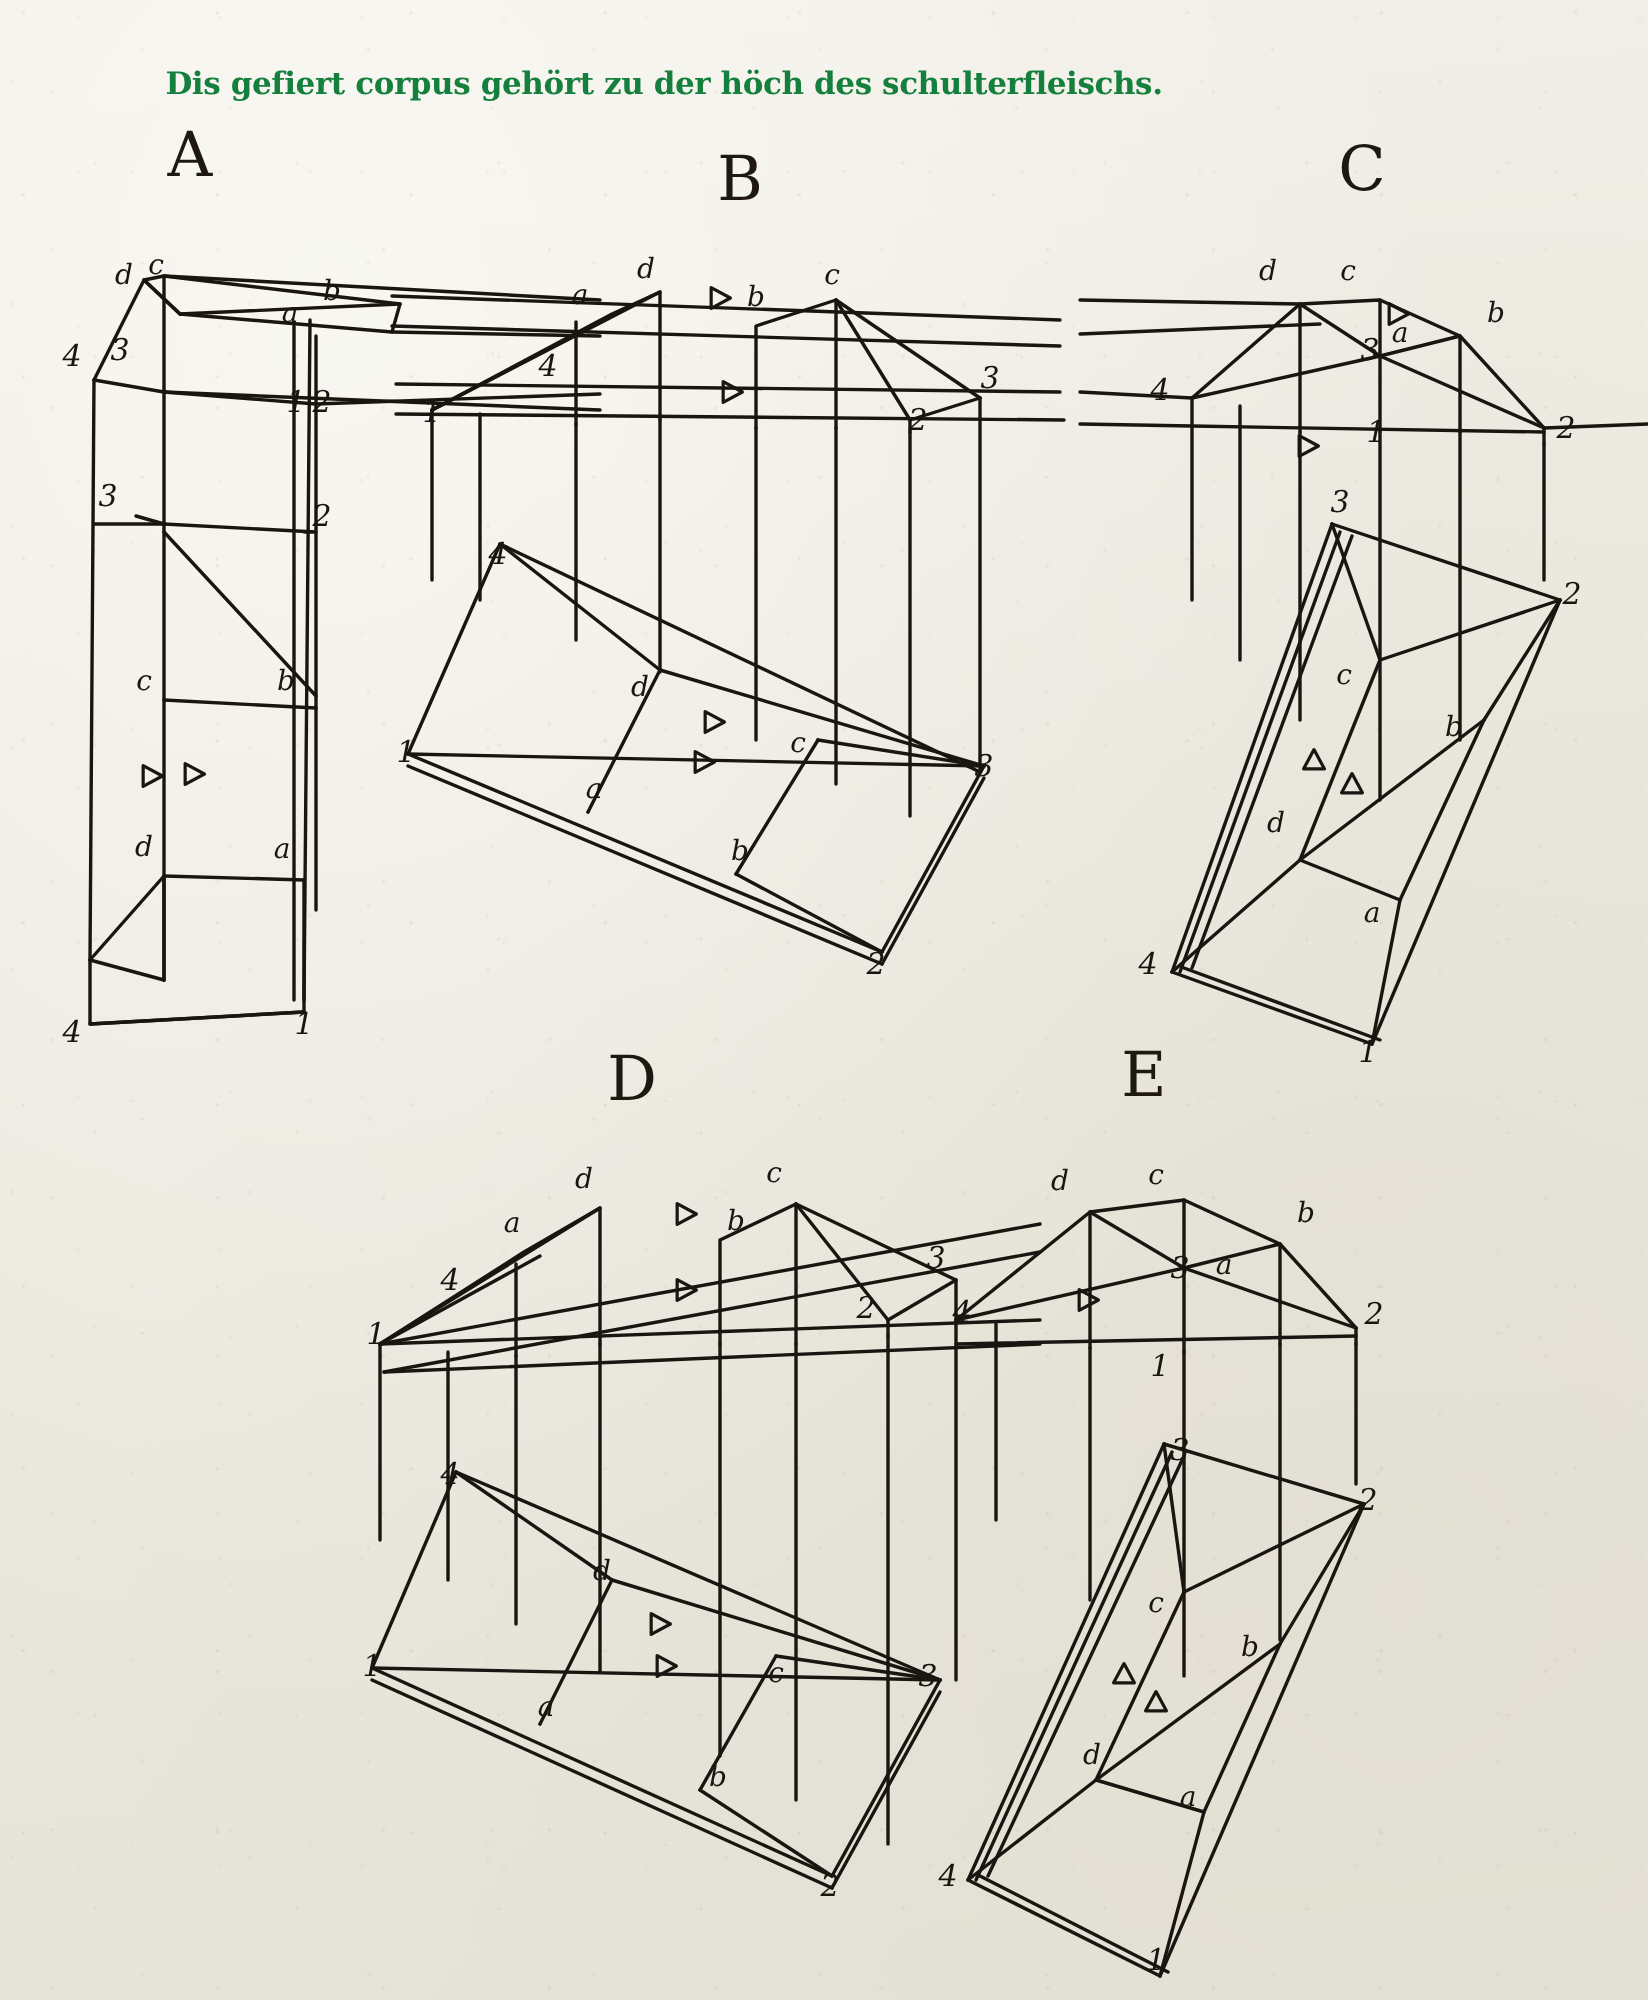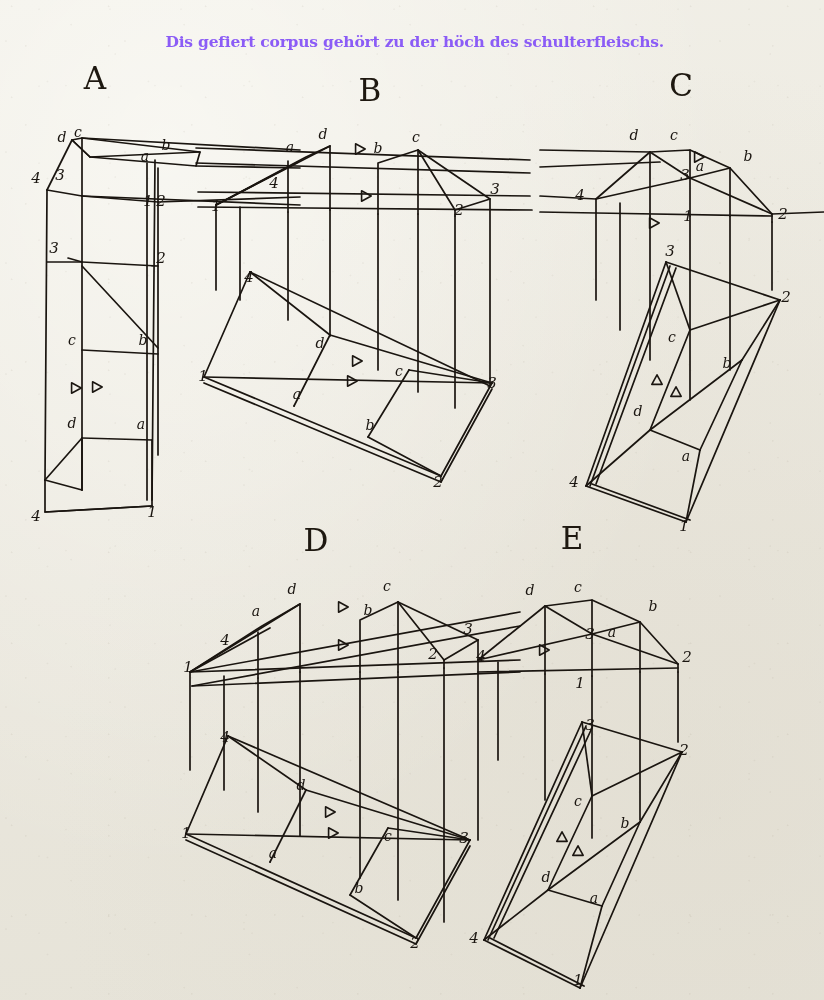--- a/index.html
+++ b/index.html
@@ -26,24 +26,24 @@
       radial-gradient(circle at 31% 58%, rgba(120,108,86,.25) 0.6px, transparent 1.2px),
       radial-gradient(circle at 88% 44%, rgba(120,108,86,.20) 0.6px, transparent 1.2px),
       radial-gradient(circle at 47% 84%, rgba(120,108,86,.24) 0.6px, transparent 1.2px),
       radial-gradient(circle at 74% 92%, rgba(120,108,86,.18) 0.6px, transparent 1.2px),
       radial-gradient(circle at 5% 37%, rgba(120,108,86,.20) 0.6px, transparent 1.2px),
       radial-gradient(circle at 55% 12%, rgba(120,108,86,.16) 0.6px, transparent 1.2px);
     background-size:97px 91px,113px 107px,83px 79px,131px 123px,101px 97px,89px 93px,119px 111px,71px 77px;
   }
   svg{position:absolute;left:0;top:0;}
   .title{
-    position:absolute;top:32px;left:0;width:664px;text-align:right;
+    position:absolute;top:32px;left:0;width:664px;text-align:center;
     font-family:"DejaVu Serif", serif;
     font-weight:700;font-size:15.5px;letter-spacing:-.2px;
-    color:#8b5cf6;
+    color:#15803d;
     white-space:nowrap;
   }
   .fig-letter{
     position:absolute;
     font-family:"DejaVu Serif", serif;
     font-size:31px;color:#1e1810;
     transform:translate(-50%,-50%);
     letter-spacing:0;
   }
 </style>

